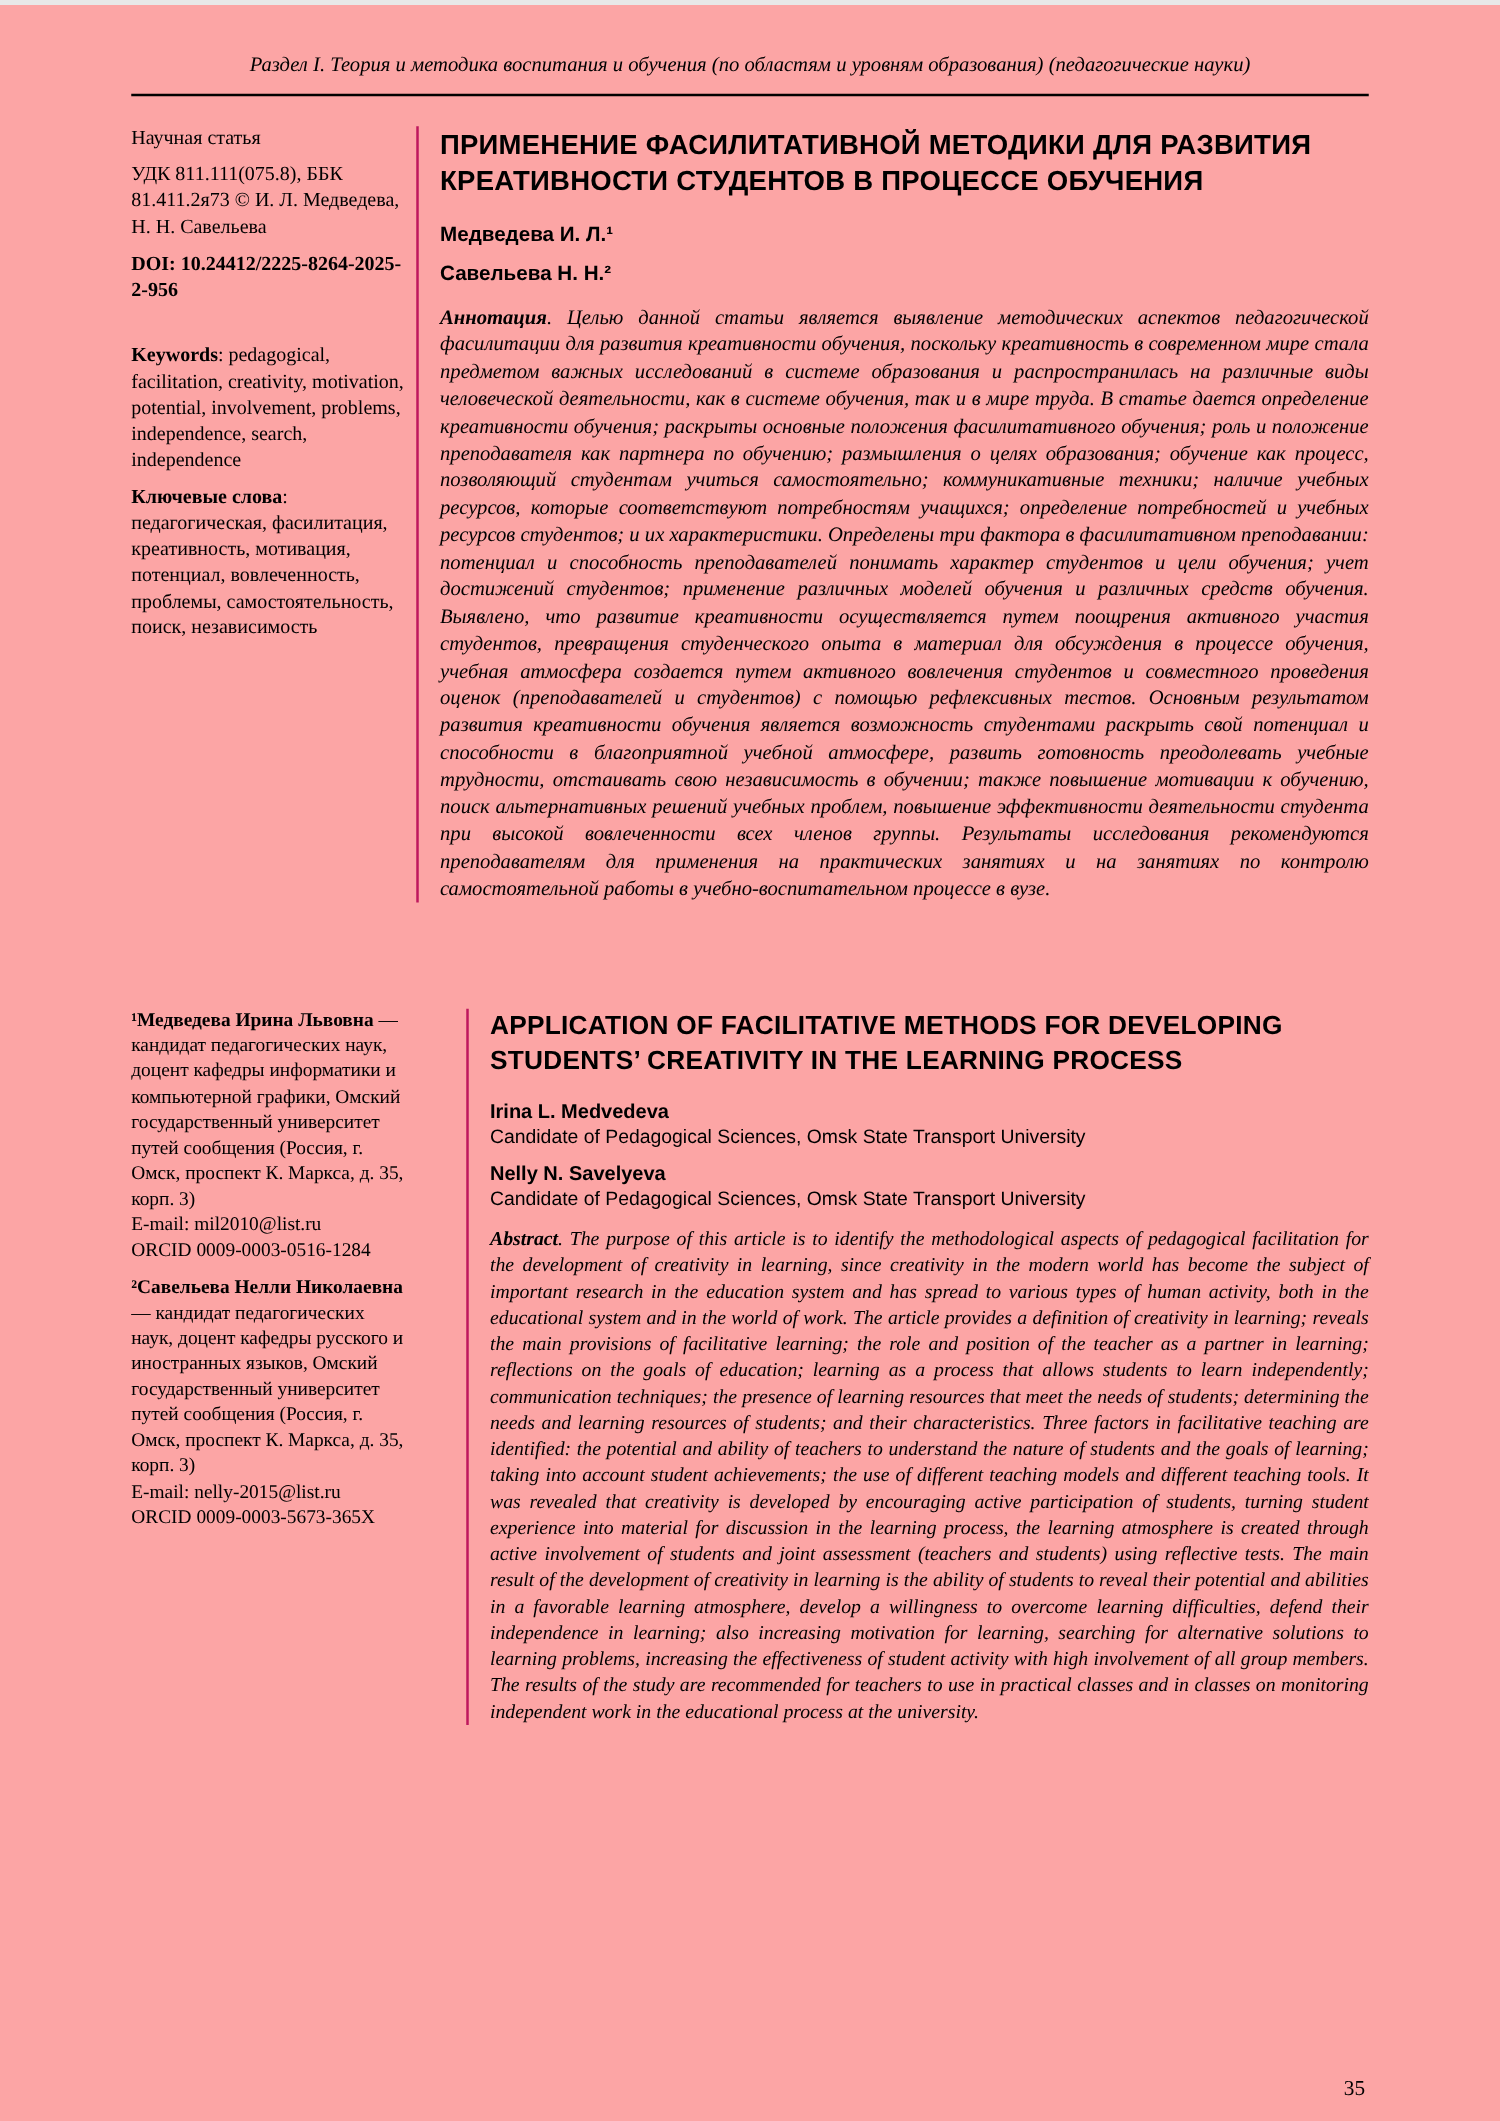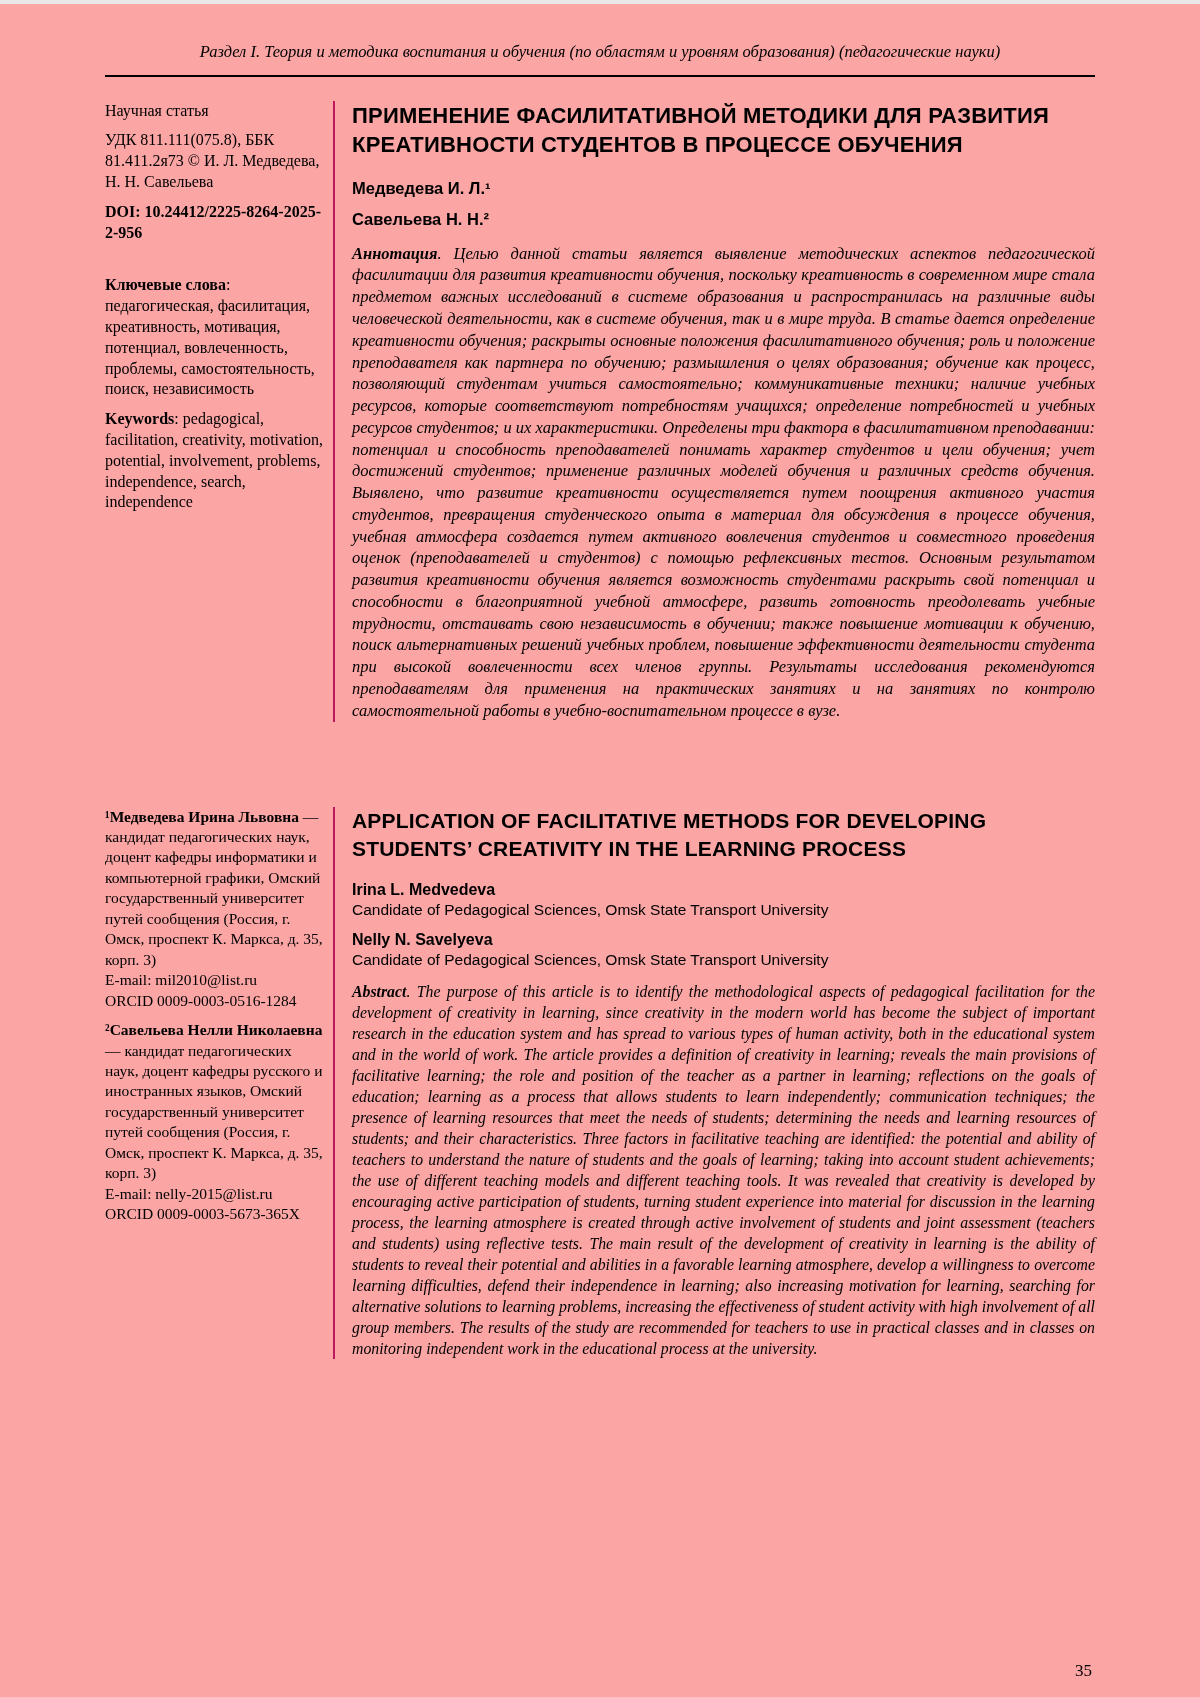--- a/index.html
+++ b/index.html
@@ -25,21 +25,21 @@
   }
   .rule {
     border: none;
     border-top: 2px solid #000;
     margin: 0 0 24px 0;
   }
   .section {
     display: flex;
     align-items: flex-start;
   }
-  .section.bottom { margin-top: 85px; }
+  .section.bottom { margin-top: 85px; gap: 40px; }
   .col-left {
     flex: 0 0 228px;
     width: 228px;
     box-sizing: border-box;
     padding-right: 6px;
     font-size: 16px;
     line-height: 1.3;
   }
   .col-right {
     flex: 1;
@@ -125,22 +125,22 @@
 <div class="page">
 
   <div class="running-header">Раздел I. Теория и методика воспитания и обучения (по областям и уровням образования) (педагогические науки)</div>
   <hr class="rule">
 
   <div class="section top">
     <div class="col-left">
       <p>Научная статья</p>
       <p>УДК 811.111(075.8), ББК 81.411.2я73 © И. Л. Медведева, Н. Н. Савельева</p>
       <p class="meta-doi">DOI: 10.24412/2225-8264-2025-2-956</p>
+      <p class="kw"><b>Keywords</b><span>: pedagogical, facilitation, creativity, motivation, potential, involvement, problems, independence, search, independence</span></p>
       <p class="kw"><b>Ключевые слова</b><span>: педагогическая, фасилитация, креативность, мотивация, потенциал, вовлеченность, проблемы, самостоятельность, поиск, независимость</span></p>
-      <p class="kw"><b>Keywords</b><span>: pedagogical, facilitation, creativity, motivation, potential, involvement, problems, independence, search, independence</span></p>
     </div>
     <div class="col-right">
       <h1 class="ru-title">ПРИМЕНЕНИЕ ФАСИЛИТАТИВНОЙ МЕТОДИКИ ДЛЯ РАЗВИТИЯ КРЕАТИВНОСТИ СТУДЕНТОВ В ПРОЦЕССЕ ОБУЧЕНИЯ</h1>
       <p class="ru-author">Медведева И. Л.¹</p>
       <p class="ru-author">Савельева Н. Н.²</p>
       <p class="abstract"><b>Аннотация</b><span>. Целью данной статьи является выявление методических аспектов педагогической фасилитации для развития креативности обучения, поскольку креативность в современном мире стала предметом важных исследований в системе образования и распространилась на различные виды человеческой деятельности, как в системе обучения, так и в мире труда. В статье дается определение креативности обучения; раскрыты основные положения фасилитативного обучения; роль и положение преподавателя как партнера по обучению; размышления о целях образования; обучение как процесс, позволяющий студентам учиться самостоятельно; коммуникативные техники; наличие учебных ресурсов, которые соответствуют потребностям учащихся; определение потребностей и учебных ресурсов студентов; и их характеристики. Определены три фактора в фасилитативном преподавании: потенциал и способность преподавателей понимать характер студентов и цели обучения; учет достижений студентов; применение различных моделей обучения и различных средств обучения. Выявлено, что развитие креативности осуществляется путем поощрения активного участия студентов, превращения студенческого опыта в материал для обсуждения в процессе обучения, учебная атмосфера создается путем активного вовлечения студентов и совместного проведения оценок (преподавателей и студентов) с помощью рефлексивных тестов. Основным результатом развития креативности обучения является возможность студентами раскрыть свой потенциал и способности в благоприятной учебной атмосфере, развить готовность преодолевать учебные трудности, отстаивать свою независимость в обучении; также повышение мотивации к обучению, поиск альтернативных решений учебных проблем, повышение эффективности деятельности студента при высокой вовлеченности всех членов группы. Результаты исследования рекомендуются преподавателям для применения на практических занятиях и на занятиях по контролю самостоятельной работы в учебно-воспитательном процессе в вузе.</span></p>
     </div>
   </div>
 
   <div class="section bottom">

